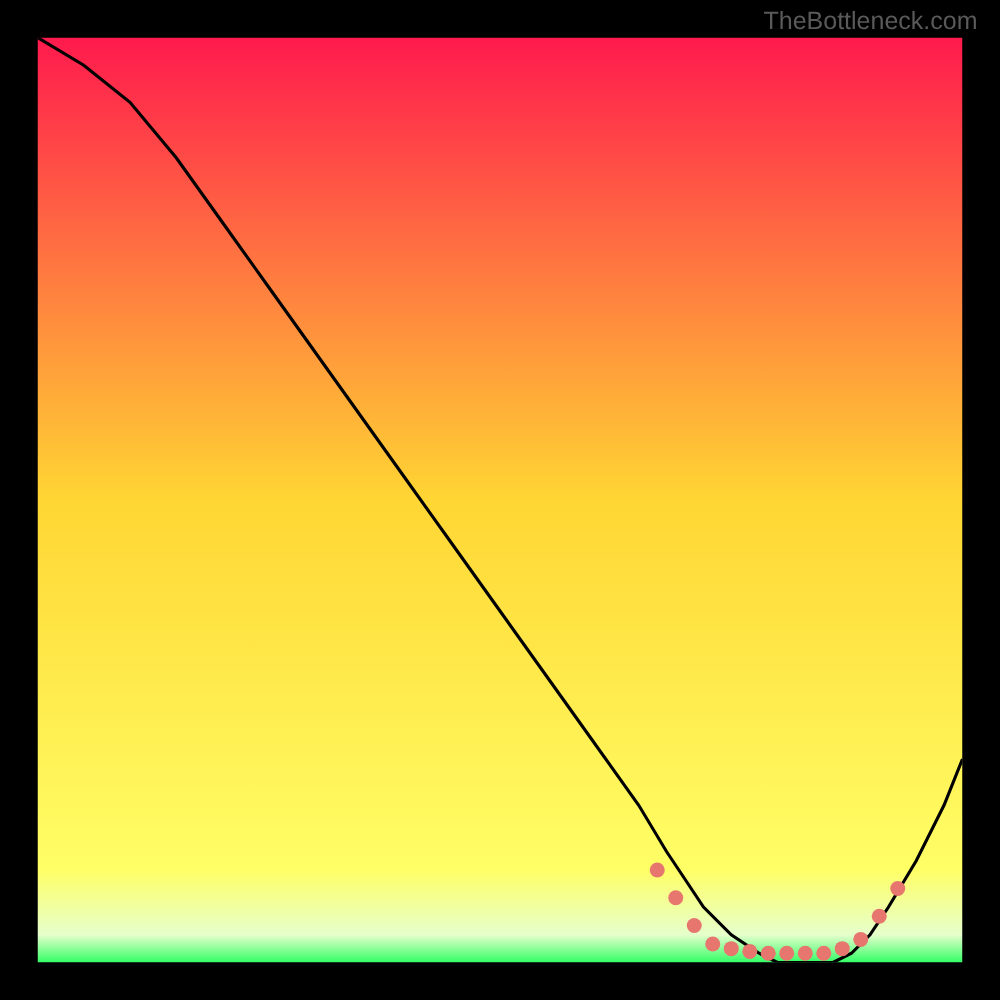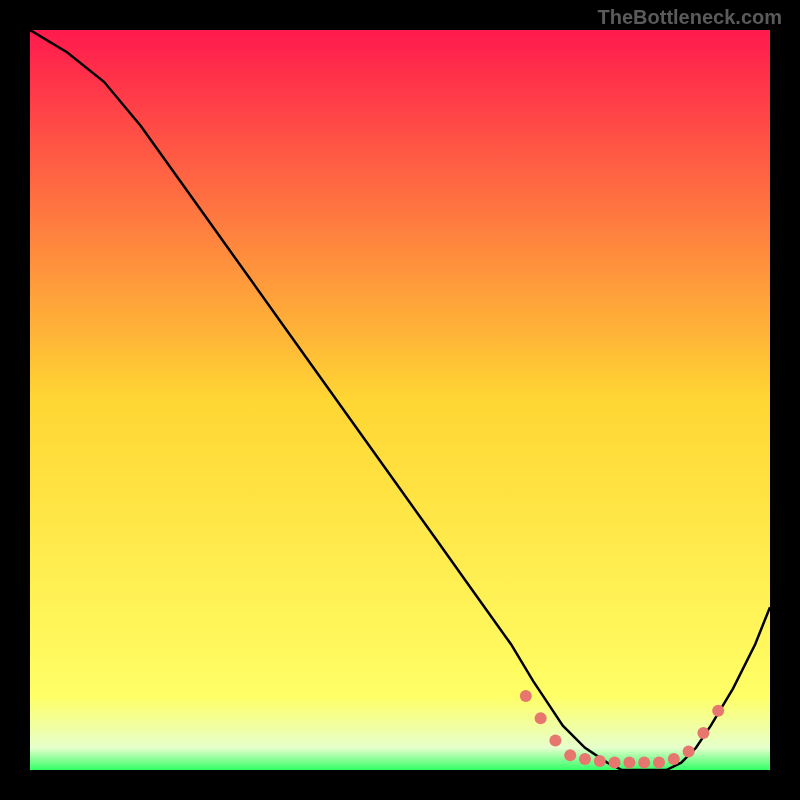--- a/index.html
+++ b/index.html
@@ -10,21 +10,21 @@
     height: 800px;
     position: relative;
     font-family: Arial, sans-serif;
   }
   .watermark {
     position: absolute;
     top: 6px;
     right: 18px;
     color: #5a5a5a;
     font-size: 20px;
-    font-weight: bold;
+    font-weight: normal;
     z-index: 10;
   }
   .plot-area {
     position: absolute;
     left: 30px;
     top: 30px;
     width: 740px;
     height: 740px;
   }
   svg {

